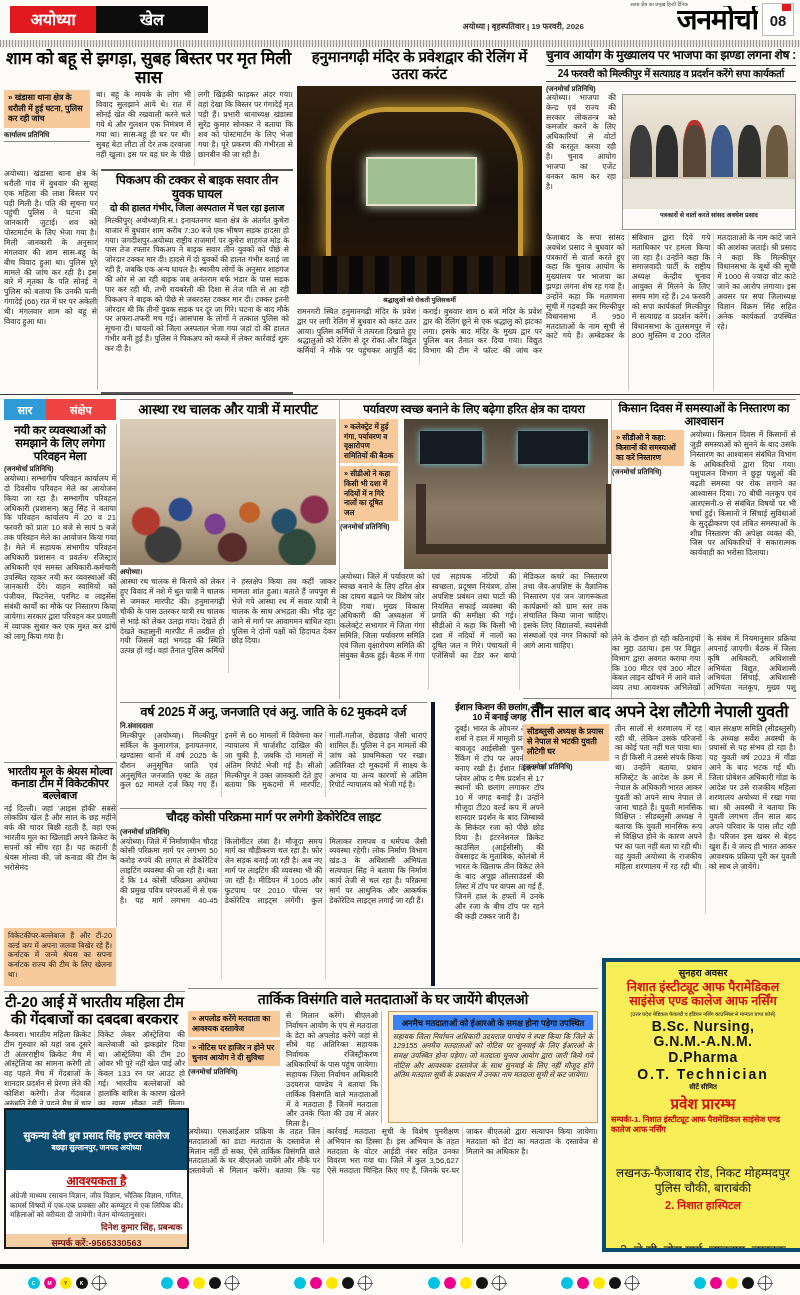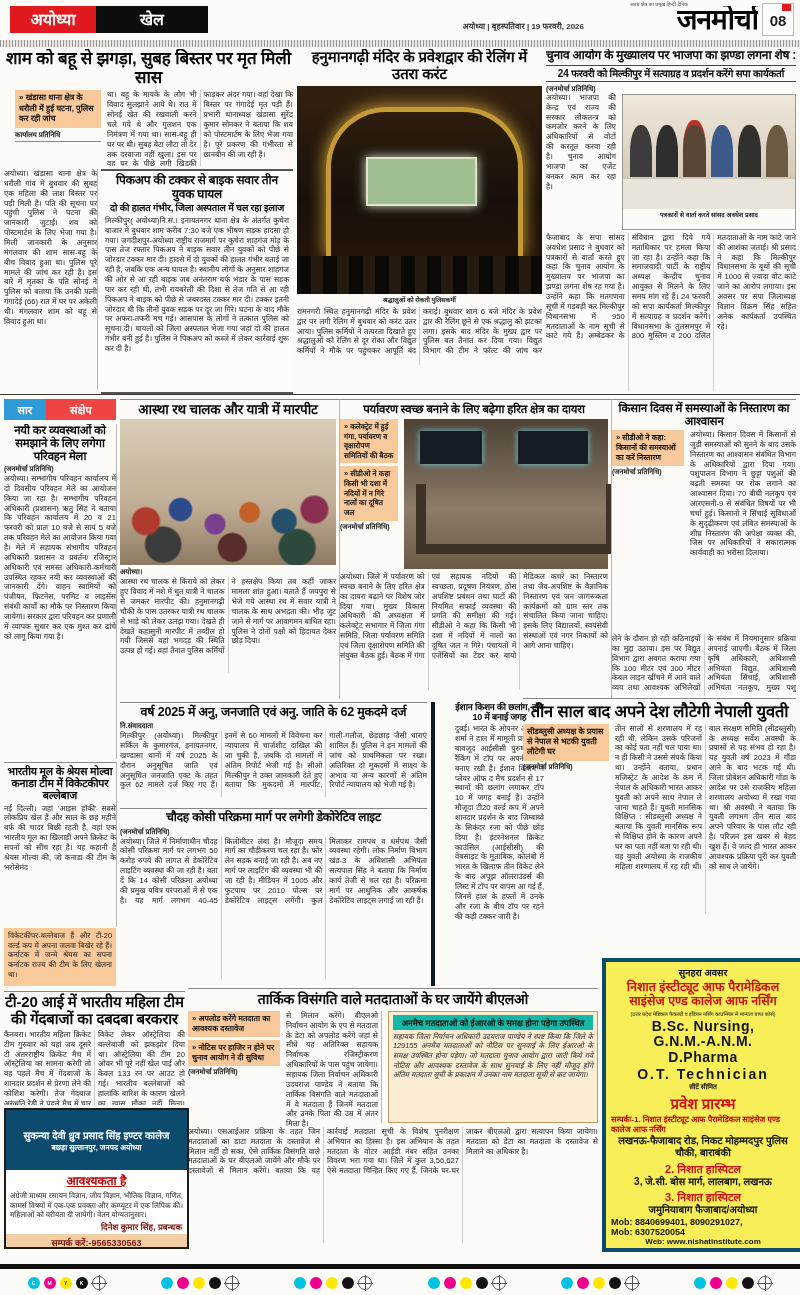--- a/index.html
+++ b/index.html
@@ -61,42 +61,42 @@
   .ph-meet .scr2{left:56%;width:34%;}
   .ph-meet .tab{position:absolute;left:6%;bottom:10%;width:88%;height:40%;border:10px solid #3e3226;border-top:none;}
   
   .kick{display:flex;font-weight:800;color:#fff;font-size:11px;text-align:center;}
   .kick .k1{flex:1;background:#2e9bd6;padding:3px 0;}
   .kick .k2{flex:1.3;background:#ef4444;padding:3px 8px;}
   
   .boxart{border-top:2px solid #555;border-bottom:2px solid #555;background:#fdfcf8;padding:3px 4px;}
   
   .nbox{background:#fbecd4;border:1px solid #c79a5d;padding:3px 4px;}
-  .nbox .nbh{background:#14b8a6;font-size:8.4px;font-weight:800;text-align:center;padding:2px;color:#111;}
+  .nbox .nbh{background:#3b82f6;font-size:8.4px;font-weight:800;text-align:center;padding:2px;color:#111;}
   .nbox .nbb{font-size:7.3px;line-height:1.32;text-align:justify;margin-top:2px;font-style:italic;}
   
   .adL{border:2px solid #1c1c1c;background:#fff;}
   .adL .ah{background:#0c4a6e;color:#fff;text-align:center;padding:18px 1px;}
   .adL .ah .l1{font-size:10px;font-weight:800;}
   .adL .ah .l2{font-size:7.6px;font-weight:bold;}
   .adL .at{color:#c00505;font-size:12px;font-weight:800;text-align:center;text-decoration:underline;margin:2px 0;}
   .adL .ab{font-size:7.3px;text-align:justify;padding:0 4px;line-height:1.32;}
   .adL .as{font-size:8.6px;font-weight:800;color:#7a1a12;text-align:right;padding:1px 5px;}
   .adL .ap{background:#f3cfa5;font-size:9px;font-weight:800;color:#7a1a12;text-align:center;padding:2px 0;}
   
   .adR{background:#f7ee58;border:4px solid #0c4a6e;text-align:center;padding:4px 5px;}
   .adR .r1{font-size:9.5px;font-weight:800;color:#111;}
   .adR .r2{font-size:12.5px;font-weight:900;color:#d01216;line-height:1.15;margin-top:1px;}
   .adR .r3{font-size:5.2px;color:#222;margin:1px 0;}
   .adR .rc{font-size:14px;font-weight:900;color:#141414;line-height:1.12;letter-spacing:.5px;}
   .adR .rct{font-size:14px;font-weight:900;color:#141414;letter-spacing:2px;}
   .adR .r4{font-size:6.8px;font-weight:800;}
   .adR .r5{font-size:15px;font-weight:900;color:#d01216;margin:2px 0;}
   .adR .r6{font-size:8px;font-weight:800;color:#c00505;text-align:left;line-height:1.25;}
-  .adR .r7{font-size:10px;font-weight:700;color:#151515;line-height:1.25;}
+  .adR .r7{font-size:12px;font-weight:400;color:#151515;line-height:1.25;margin-top:31px;}
   .adR .r8{font-size:11px;font-weight:900;color:#d01216;margin-top:1px;}
   .adR .r9{font-size:9px;font-weight:800;color:#151515;text-align:left;}
   .adR .rw{font-size:8px;font-weight:800;color:#151515;}
   
   .pressband{left:0;top:1264px;width:800px;height:5px;background:#101010;}
   .cmyk{left:0;top:1274px;width:800px;height:18px;display:flex;justify-content:space-around;align-items:center;}
   .grp{display:flex;gap:4px;align-items:center;}
   .dot{width:12px;height:12px;border-radius:50%;font-size:5px;font-weight:bold;text-align:center;line-height:12px;color:#fff;}
   .dc{background:#00c3e3;} .dm{background:#ec008c;} .dy{background:#ffe800;color:#333;} .dk{background:#141414;}
   .reg{width:12px;height:12px;border-radius:50%;border:1px solid #555;position:relative;background:#fff;}
@@ -115,21 +115,21 @@
   <div class="abs mast-title">जनमोर्चा</div>
   <div class="abs pageno">
     <div class="flag"></div>
     <span>08</span>
   </div>
   <div class="abs ticker"></div>
 
   <div class="abs" style="left:4px;top:49px;width:289px;height:117px;">
     <div class="hl" style="font-size:17px;margin-bottom:3px;">शाम को बहू से झगड़ा, सुबह बिस्तर पर मृत मिली सास</div>
     <div class="row">
-      <div style="width:86px;flex:none;margin-left:11px;">
+      <div style="width:86px;flex:none;">
         <div class="bullet">» खंडासा थाना क्षेत्र के धरौली में हुई घटना, पुलिस कर रही जांच</div>
         <div class="byl">कार्यालय प्रतिनिधि</div>
       </div>
       <div class="bd cols2" style="flex:1;height:86px;">था। बहू के मायके के लोग भी विवाद सुलझाने आये थे। रात में सोनई खेत की रखवाली करने चले गये थे और गुलशन एक निमंत्रण में गया था। सास-बहू ही घर पर थी। सुबह बेटा लौटा तो देर तक दरवाजा नहीं खुला। इस पर वह घर के पीछे लगी खिड़की फाड़कर अंदर गया। वहां देखा कि बिस्तर पर गंगादेई मृत पड़ी हैं। प्रभारी थानाध्यक्ष खंडासा सुरेंद्र कुमार सोनकर ने बताया कि शव को पोस्टमार्टम के लिए भेजा गया है। पूरे प्रकरण की गंभीरता से छानबीन की जा रही है।</div>
     </div>
   </div>
   <div class="abs vr" style="left:4px;top:169px;width:93px;height:221px;">
     <div class="bd">अयोध्या। खंडासा थाना क्षेत्र के धरौली गांव में बुधवार की सुबह एक महिला की लाश बिस्तर पर पड़ी मिली है। पति की सूचना पर पहुंची पुलिस ने घटना की जानकारी जुटाई। शव को पोस्टमार्टम के लिए भेजा गया है। मिली जानकारी के अनुसार मंगलवार की शाम सास-बहू के बीच विवाद हुआ था। पुलिस पूरे मामले की जांच कर रही है। इस बारे में मृतका के पति सोनई ने पुलिस को बताया कि उनकी पत्नी गंगादेई (66) रात में घर पर अकेली थी। मंगलवार शाम को बहू से विवाद हुआ था।</div>
   </div>
 

